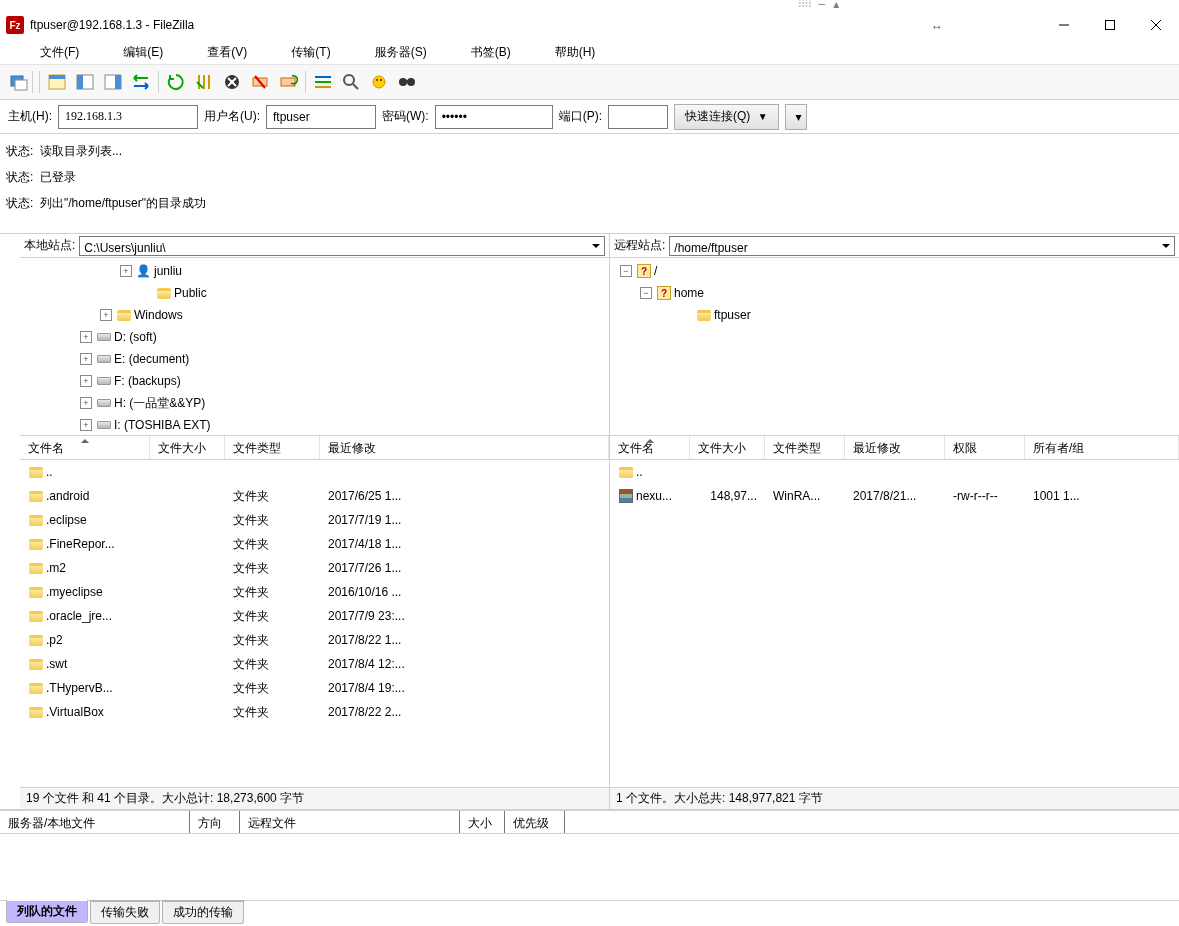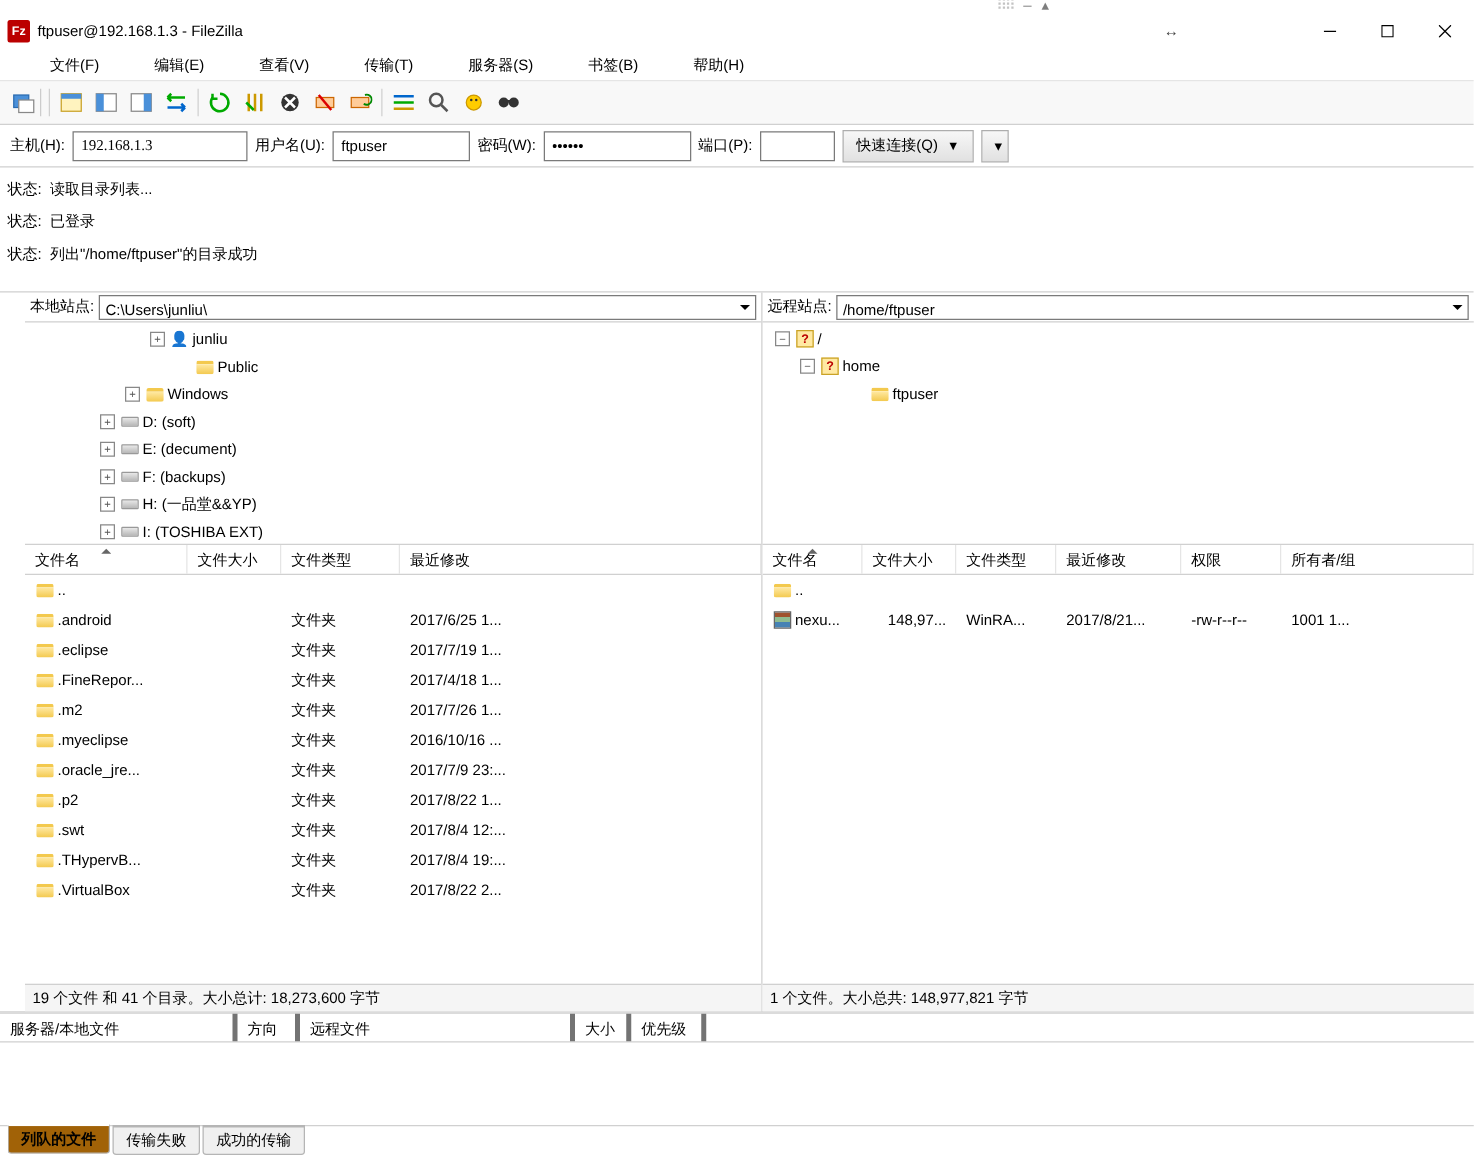--- a/index.html
+++ b/index.html
@@ -74,27 +74,27 @@
 .list-row { height: 24px; display: flex; align-items: center; }
 .list-row .cell { padding: 0 8px; overflow: hidden; white-space: nowrap; text-overflow: ellipsis; display: flex; align-items: center; }
 .list-row .cell .ico { flex-shrink: 0; }
 .ico-rar { width: 14px; height: 14px; background: linear-gradient(#a0522d 33%, #8fbc8f 33%, #8fbc8f 66%, #4682b4 66%); border: 1px solid #666; }
 
 
 .list-status { height: 22px; border-top: 1px solid #d0d0d0; padding: 2px 6px; display: flex; align-items: center; background: #f5f5f5; }
 
 
 .queue-hdr { height: 24px; display: flex; border-bottom: 1px solid #d0d0d0; border-top: 1px solid #d0d0d0; }
-.queue-hdr .col { padding: 4px 8px; border-right: 4px solid #737373; white-space: nowrap; }
+.queue-hdr .col { padding: 4px 8px; border-right: 1px solid #737373; white-space: nowrap; }
 .queue-body { height: 66px; }
 
 
 .btm-tabs { height: 26px; display: flex; align-items: flex-end; padding: 0 6px 2px; gap: 2px; border-top: 1px solid #d0d0d0; }
 .btm-tab { border: 1px solid #b5b5b5; border-top: 2px solid #b5b5b5; padding: 2px 10px; background: #f0f0f0; border-radius: 0 0 3px 3px; }
-.btm-tab.active { background: #a16207; font-weight: bold; border-top-color: #fff; position: relative; top: -1px; }
+.btm-tab.active { background: #c4b5fd; font-weight: bold; border-top-color: #fff; position: relative; top: -1px; }
 
 .extra-win-icons { position: absolute; top: 18px; right: 236px; color: #444; display: flex; gap: 62px; font-size: 14px; }
 </style>
 </head>
 <body>
 
 <div class="grip-bar">
   <div class="grip">
       <span class="dots">⠿⠿</span>
       <span style="width:10px"></span>

